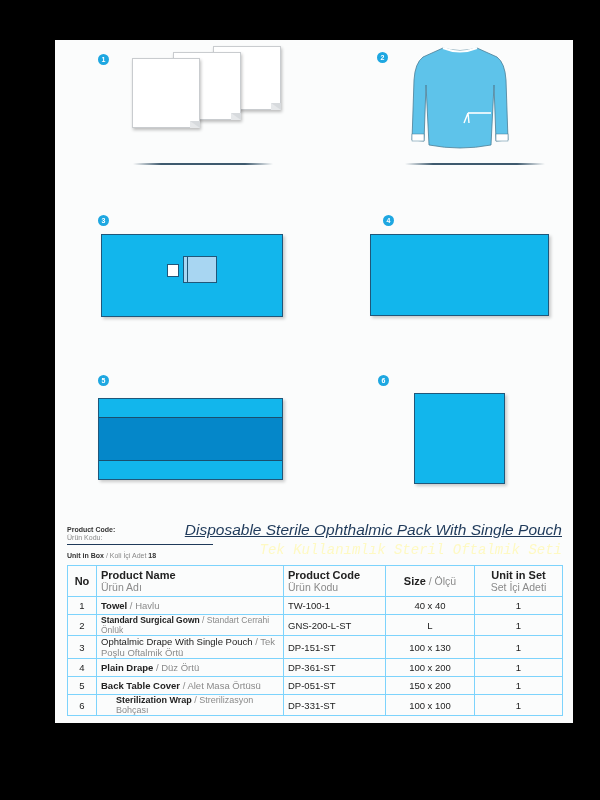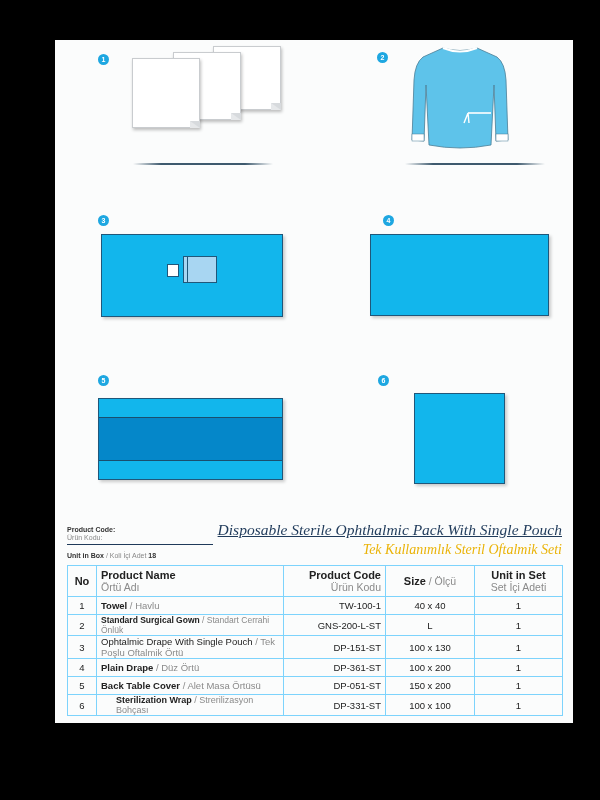--- a/index.html
+++ b/index.html
@@ -40,42 +40,42 @@
   .pc-label { position:absolute; left:0; top:6px; font-size:7px; line-height:8px; color:#333; font-weight:bold; }
   .pc-label .tr { color:#888; font-weight:normal; }
   .pc-code {
     position:absolute; left:50px; top:2px; font-family:"Liberation Serif", serif; font-style:italic;
     font-size:19px; color:#1f3a5a; font-weight:bold; letter-spacing:0.3px;
   }
   .pc-underline { position:absolute; left:0; top:24px; width:146px; height:1px; background:#1f3a5a; }
   .unit-box { position:absolute; left:0; top:32px; font-size:7px; color:#333; font-weight:bold; }
   .unit-box .tr { color:#888; font-weight:normal; }
   .title-en {
-    position:absolute; right:0; top:1px; font-family:Liberation Serif, serif; font-style:italic;
+    position:absolute; right:0; top:1px; font-family:Liberation Sans, sans-serif; font-style:italic;
     font-size:15.5px; color:#1f3a5a; text-decoration:underline; text-decoration-color:#1f3a5a;
   }
   .title-tr {
-    position:absolute; right:0; top:22px; font-family:Liberation Serif, serif; font-style:italic;
-    font-size:14px; color:#eab308;
+    position:absolute; right:0; top:22px; font-family:Liberation Mono, monospace; font-style:italic;
+    font-size:14px; color:#fef9c3;
   }
 
   table.products {
     position:absolute; left:67px; top:565px; width:496px; border-collapse:collapse;
     font-family:"Liberation Sans Narrow", "Liberation Sans", sans-serif;
   }
   table.products th, table.products td {
     border:1px solid #7dd3fc; padding:0 4px; color:#222; font-size:9.5px;
     transform-origin:left;
   }
   table.products th { height:30px; font-weight:bold; font-size:11px; line-height:12px; }
   table.products td { height:17px; }
   table.products { border:1.5px solid #333; }
   .c-no { width:20px; text-align:center; }
   .c-name { width:163px; text-align:left;margin-left:14px; }
-  .c-code { width:93px; text-align:right; }
+  .c-code { width:93px; text-align:left; }
   .c-size { width:80px; text-align:center; }
   .c-unit { text-align:center; }
   .tr-text { color:#8a8a8a; font-weight:normal; }
   th .tr-text { display:block; font-size:10.5px; }
   th.c-size .tr-text { display:inline; }
   td.c-name .en { font-weight:bold;text-align:right; }
   td.small { font-size:7.5px; }
   th.c-no { color:#888; font-weight:normal; font-size:10px; }
 </style>
 </head>
@@ -130,21 +130,21 @@
   <div class="pc-underline"></div>
   <div class="unit-box"><span>Unit in Box</span><span class="tr"> / Koli İçi Adet </span><span>18</span></div>
   <div class="title-en">Disposable Sterile Ophthalmic Pack With Single Pouch</div>
   <div class="title-tr">Tek Kullanımlık Steril Oftalmik Seti</div>
 </div>
 
 <table class="products">
   <thead>
     <tr>
       <th class="c-no">No</th>
-      <th class="c-name"><span>Product Name</span><span class="tr-text">Örtü Adı</span></th>
+      <th class="c-name"><span>Product Name</span><span class="tr-text">Ürün Adı</span></th>
       <th class="c-code"><span>Product Code</span><span class="tr-text">Ürün Kodu</span></th>
       <th class="c-size"><span>Size</span><span class="tr-text"> / Ölçü</span></th>
       <th class="c-unit"><span>Unit in Set</span><span class="tr-text">Set İçi Adeti</span></th>
     </tr>
   </thead>
   <tbody>
     <tr>
       <td class="c-no">1</td>
       <td class="c-name"><span class="en">Towel</span><span class="tr-text"> / Havlu</span></td>
       <td class="c-code">TW-100-1</td>

